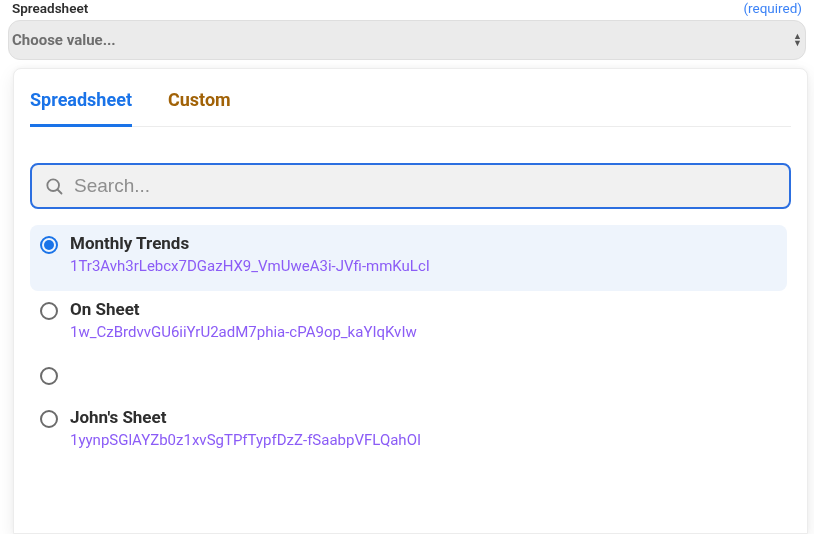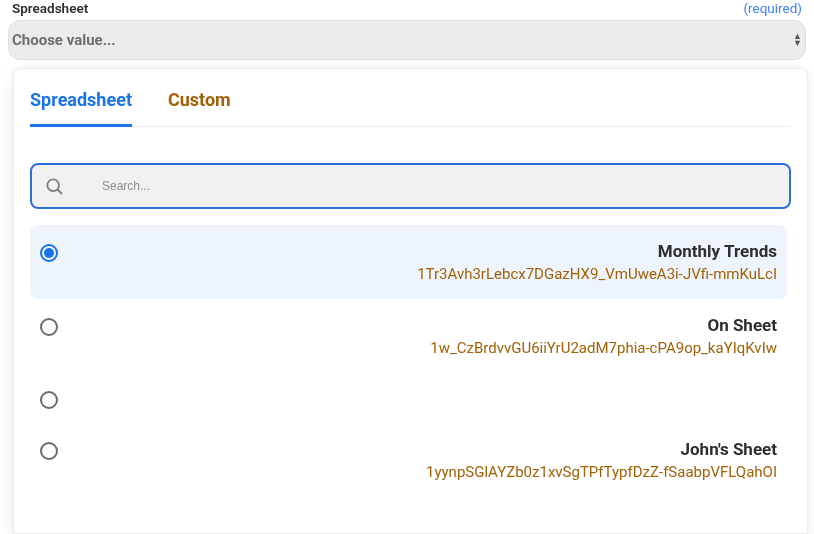--- a/index.html
+++ b/index.html
@@ -95,45 +95,43 @@
     border-radius: 8px;
     height: 46px;
     padding: 0 12px;
     margin-bottom: 16px;
   }
   .search-box input {
     flex: 1;
     border: none;
     background: transparent;
     outline: none;
-    font-size: 12px;
-    color: #2e2e2e;
-    margin-left: 28px;
+    font-size: 19px;
+    color: #2e2e2e;
   }
   .search-box input::placeholder {
     color: #8e8e8e;
     font-weight: 500;
   }
   .search-icon svg { display: block; }
   .list {
     position: relative;
     height: calc(100% - 158px);
     overflow-y: auto;
     padding-right: 4px;
   }
   .list::-webkit-scrollbar { width: 6px; }
   .list::-webkit-scrollbar-thumb { background: #d0d0d0; border-radius: 3px; }
   .item {
     display: flex;
     align-items: flex-start;
     gap: 12px;
-    padding: 16px 10px 14px 10px;
+    padding: 8px 10px 14px 10px;
     border-radius: 8px;
     cursor: pointer;
-    text-align: right;
   }
   .item.selected {
     background: #eef4fc;
   }
   .radio {
     width: 18px;
     height: 18px;
     border: 2px solid #6b6b6b;
     border-radius: 50%;
     margin-top: 3px;
@@ -157,21 +155,21 @@
     min-width: 0;
   }
   .item-title {
     font-size: 17px;
     font-weight: 700;
     color: #2e2e2e;
     line-height: 1.25;
   }
   .item-desc {
     font-size: 15px;
-    color: #a16207;
+    color: #8b5cf6;
     line-height: 1.35;
     margin-top: 2px;
     word-break: break-all;
   }
 </style>
 </head>
 <body>
 
 <div class="wrap">
   <div class="field-header">

